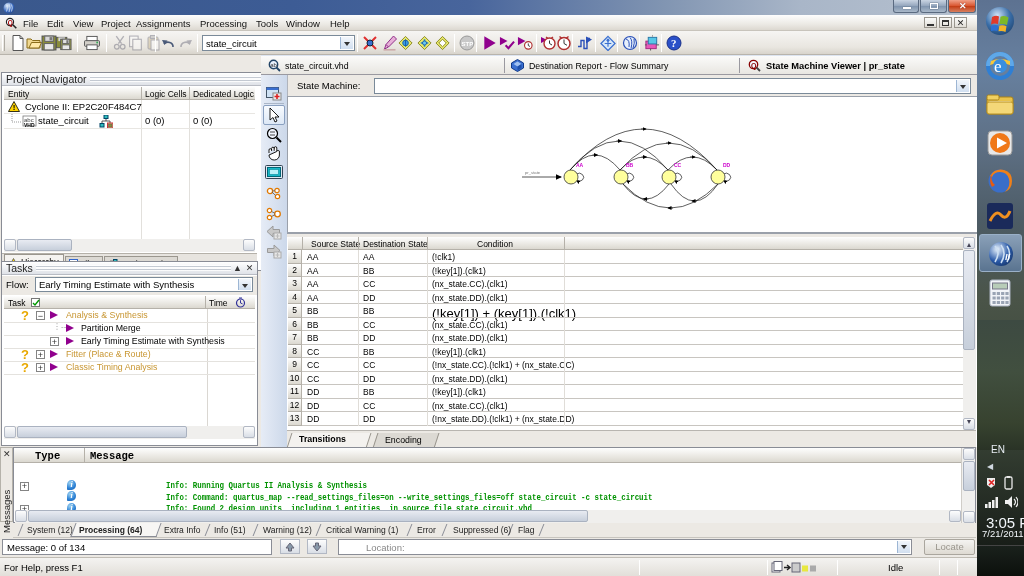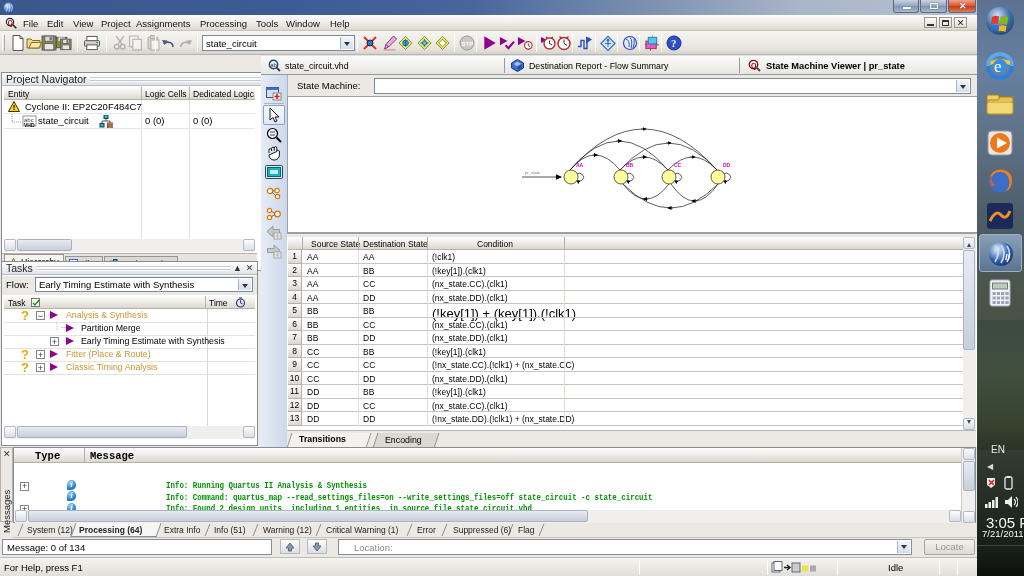--- a/index.html
+++ b/index.html
@@ -750,21 +750,21 @@
         <span class="abs" style="left:2px; top:1px; width:270px; height:16px; background:#fff; border:1px solid #8a8d96;">
             <span class="abs" style="left:4px; top:2px;">Message: 0 of 134</span>
           </span>
         <span class="abs sbtn" style="left:280px; top:1px; width:20px; height:15px; border-radius:0;"><svg width="18" height="13" viewBox="0 0 18 13">
               <path d="M9 3 L13 8 H10.5 V11 H7.5 V8 H5 Z" fill="#8899aa" stroke="#667"></path>
             </svg></span>
         <span class="abs sbtn" style="left:307px; top:1px; width:20px; height:15px; border-radius:0;"><svg width="18" height="13" viewBox="0 0 18 13">
               <path d="M9 11 L13 6 H10.5 V3 H7.5 V6 H5 Z" fill="#8899aa" stroke="#667"></path>
             </svg></span>
         <span class="abs" style="left:338px; top:1px; width:574px; height:16px; background:#fff; border:1px solid #8a8d96;">
-            <span class="abs" style="left:4px; top:2px; color:#888;padding-left:11px;">Location:</span>
+            <span class="abs" style="left:16px; top:2px; color:#888;padding-left:11px;">Location:</span>
           <span class="abs" style="right:1px; top:1px; width:13px; height:12px; background:linear-gradient(#f2f6fb,#d1dff0); border-left:1px solid #9db6d4;">
               <span class="abs" style="left:3px; top:4px; border:3px solid transparent; border-top:4px solid #333;"></span>
             </span>
         </span>
         <span class="abs" style="left:924px; top:1px; width:51px; height:16px; background:linear-gradient(#f4f3f1,#dedad2); border:1px solid #aaa69e; border-radius:2px; text-align:center; color:#9a968e; padding-top:1px;">Locate</span>
       </div>
     </div>
 
     <div class="abs" id="statusbar" style="left:0; top:557px; width:977px; height:19px; background:linear-gradient(#f4f3f1,#e2dfd9); border-top:1px solid #c0bcb4;">
       <span class="abs" style="left:4px; top:4px;">For Help, press F1</span>

